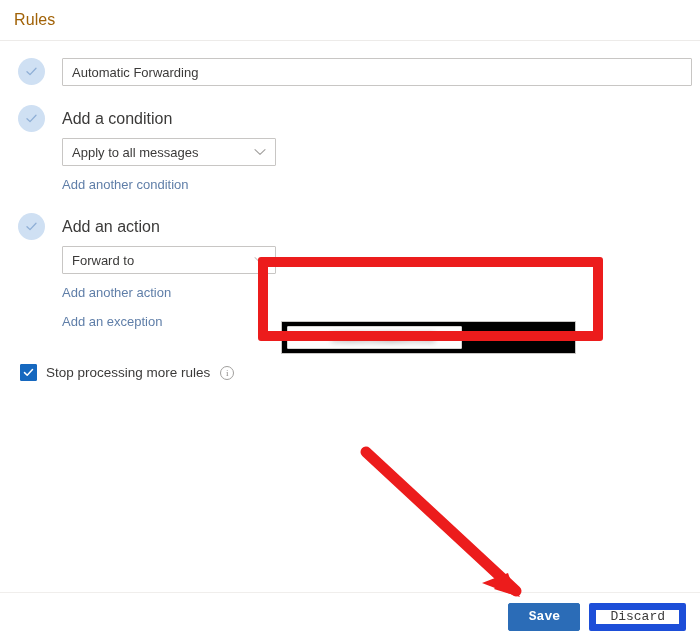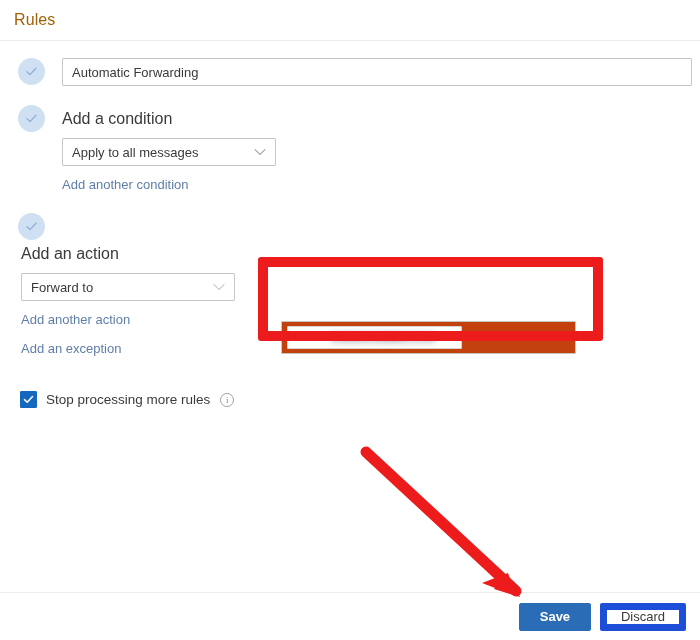--- a/index.html
+++ b/index.html
@@ -123,21 +123,21 @@
   .action-row-wrap {
     position: relative;
   }
   .recipient-box {
     position: absolute;
     left: 281px;
     top: 280px;
     width: 295px;
     height: 33px;
     border: 1px solid #c8c6c4;
-    background: #c2410c;
+    background: #000000;
     display: flex;
     align-items: center;
     padding-left: 5px;
     border-radius: 1px;
   }
   .recipient-pill {
     display: flex;
     align-items: center;
     height: 23px;
     border: 1px solid #d6d4d2;
@@ -224,21 +224,21 @@
     border-top: 1px solid #f0eeec;
     display: flex;
     align-items: center;
     justify-content: flex-end;
     padding-right: 14px;
     gap: 9px;
   }
   .btn {
     height: 28px;
     min-width: 72px;
-    font-family: Liberation Sans, sans-serif;
+    font-family: Liberation Mono, monospace;
     font-size: 13px;
     border-radius: 2px;
     cursor: pointer;
     display: flex;
     align-items: center;
     justify-content: center;
     padding: 0 14px;
   }
   .btn-primary {
     background: #2b6cb7;
@@ -302,21 +302,21 @@
         <span class="chev">
           <svg width="12" height="8" viewBox="0 0 12 8">
             <path d="M1 1.6 L6 6.4 L11 1.6" fill="none" stroke="#a19f9d" stroke-width="1.1" stroke-linecap="round" stroke-linejoin="round"></path>
           </svg>
         </span>
       </div>
       <div class="link-action">Add another condition</div>
     </div>
   </div>
 
-  <div class="step-row action-row-wrap" style="margin-top:20px;flex-direction:column;">
+  <div class="step-row action-row-wrap" style="margin-top:20px;">
     <div class="step-badge">
       <svg width="13" height="13" viewBox="0 0 13 13">
         <path d="M2 6.7 L5 9.6 L11 3.2" fill="none" stroke="#8fafd6" stroke-width="1.3" stroke-linecap="round" stroke-linejoin="round"></path>
       </svg>
     </div>
     <div class="step-content">
       <div class="step-label">Add an action</div>
       <div class="dropdown">
         <span class="dd-text">Forward to</span>
         <span class="chev">

